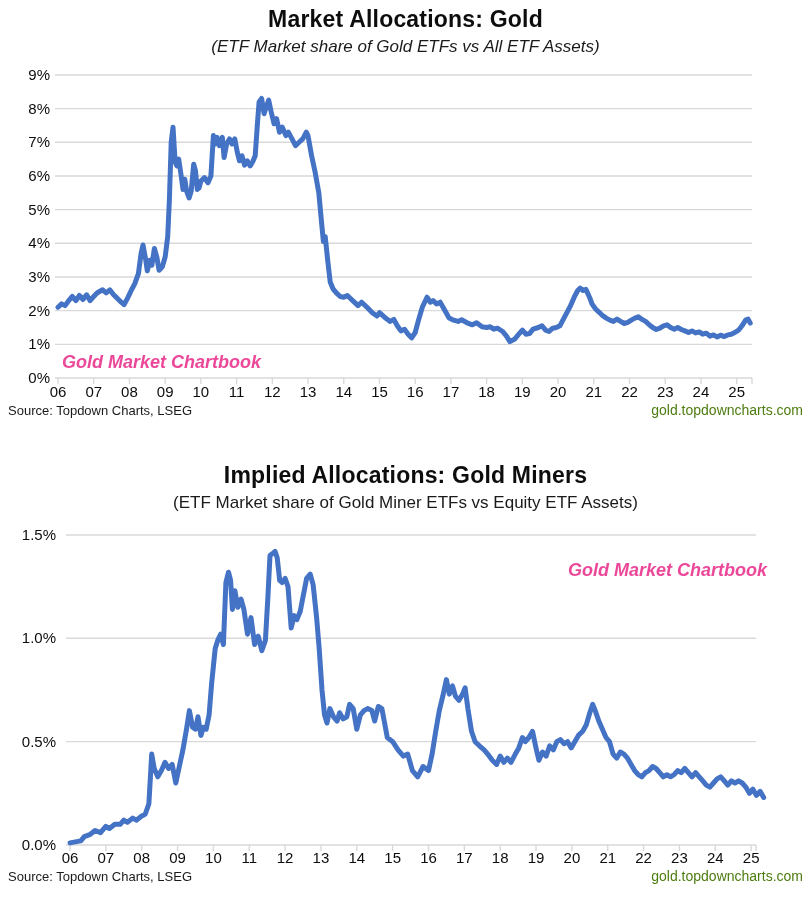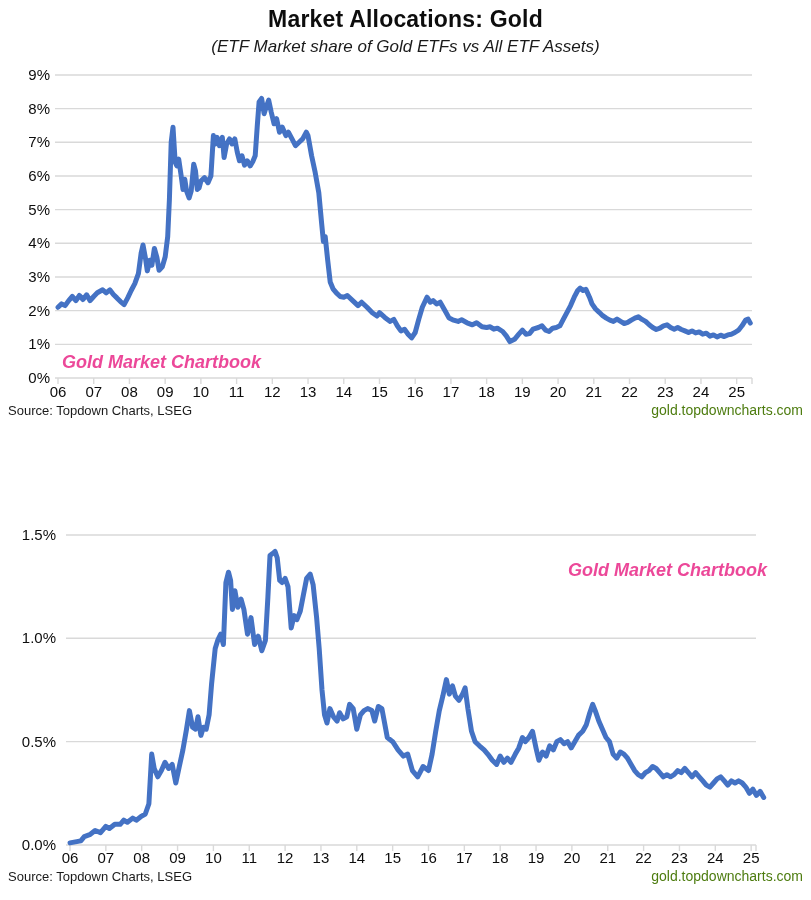--- a/index.html
+++ b/index.html
@@ -86,20 +86,22 @@
       <polyline points="58.0,247.3 61.6,243.9 65.1,245.6 68.7,240.6 72.3,236.5 75.9,240.6 79.4,235.5 83.0,239.5 86.6,234.8 90.1,240.6 93.7,236.5 97.3,232.8 102.7,229.8 106.2,232.8 109.8,229.8 113.4,234.5 116.9,237.9 120.5,241.6 124.1,244.6 127.7,237.9 131.2,230.5 134.8,223.7 138.4,213.6 141.2,192.7 143.0,185.0 145.5,198.5 147.3,210.9 149.8,200.2 151.9,205.2 154.4,188.4 156.9,197.5 159.1,210.3 162.3,206.9 165.2,196.8 167.7,176.6 169.4,139.5 171.2,82.3 173.0,67.2 175.2,102.5 176.9,105.9 178.7,99.1 181.2,116.0 183.0,129.4 184.8,119.3 186.6,131.1 189.1,137.9 191.2,131.1 193.7,104.2 195.5,110.9 197.3,129.4 199.1,127.8 200.9,121.0 204.5,117.7 208.0,122.7 210.9,116.0 213.4,75.6 215.2,84.0 217.0,77.3 219.5,85.7 222.3,77.3 224.1,97.5 226.6,84.0 229.5,78.9 232.0,84.0 234.8,78.9 237.3,92.4 239.5,100.8 242.0,95.8 244.5,105.2 247.3,100.8 250.2,105.9 252.7,101.8 255.2,95.8 257.3,65.5 259.1,41.9 261.6,38.5 264.1,53.7 266.2,47.0 268.7,40.2 271.2,52.0 274.1,63.8 276.6,58.7 279.5,72.2 282.3,67.2 285.9,75.6 288.4,72.2 292.0,78.9 295.5,85.7 299.1,82.3 302.7,78.9 306.3,72.2 308.0,75.6 311.6,95.8 315.2,112.6 318.8,132.8 321.6,163.1 323.4,181.6 325.2,176.6 327.7,200.2 330.2,222.0 333.0,228.8 336.6,233.2 340.2,236.5 343.8,237.2 347.3,235.5 352.7,240.6 358.0,245.6 361.6,242.2 367.0,247.3 372.3,252.7 377.0,256.0 379.5,252.7 384.8,257.4 390.2,261.4 393.8,259.4 397.3,265.8 400.9,270.9 404.5,269.2 408.1,274.2 411.6,277.9 415.2,272.5 418.8,259.1 422.3,247.3 427.0,237.2 430.2,242.2 433.1,240.6 436.6,243.9 440.2,242.2 445.6,251.7 449.1,258.1 452.7,259.8 458.1,261.4 461.6,259.8 467.0,262.8 472.4,264.8 476.6,262.8 482.0,266.8 486.6,267.5 490.2,266.8 493.8,269.2 497.4,268.2 502.7,271.5 506.3,275.9 509.9,281.6 514.5,279.3 518.8,274.2 522.4,270.2 525.9,274.2 529.5,273.6 533.1,269.2 538.4,267.5 542.0,265.8 545.6,270.2 549.1,271.5 552.7,268.2 556.3,267.5 559.9,265.8 563.4,259.1 567.0,252.3 570.6,245.6 574.2,237.2 577.7,230.5 580.2,228.1 583.1,230.5 585.9,229.4 589.5,237.2 592.0,243.9 595.6,249.0 599.2,252.3 602.7,255.7 606.3,258.1 609.9,260.1 613.4,261.4 617.0,259.1 620.6,261.4 624.2,263.5 627.7,262.4 631.3,260.1 634.9,258.1 638.4,256.7 642.0,259.4 645.6,261.4 649.2,264.8 652.7,267.5 656.3,269.5 659.9,268.2 663.5,265.8 667.0,264.8 670.6,267.5 674.2,269.2 677.7,267.5 681.3,269.5 684.9,270.9 688.5,272.5 692.0,270.9 695.6,272.9 699.2,271.9 702.7,274.2 706.3,273.2 709.9,276.2 713.5,274.9 717.0,276.9 720.6,275.2 724.2,276.6 727.8,274.9 731.3,274.2 734.9,272.5 738.5,270.2 742.0,265.8 745.6,260.1 748.1,259.1 750.3,263.1" fill="none" stroke="#4472C4" stroke-width="5" stroke-linejoin="round" stroke-linecap="round"></polyline>
     </svg>
 
   <div class="watermark" style="left:62px;top:352px;">Gold Market Chartbook</div>
 
   <div class="source-row" style="top:402px;">
     <span class="source-text">Source: Topdown Charts, LSEG</span>
     <span class="site-text">gold.topdowncharts.com</span>
   </div>
 
+  <div class="chart-title" style="top:462px;">Implied Allocations: Gold Miners</div>
+  <div class="chart-subtitle" style="top:493px;">(ETF Market share of Gold Miner ETFs vs Equity ETF Assets)</div>
 
   <svg id="plot-1" class="plot-svg" style="top:518px;height:350px;" viewBox="0 0 811 350">
       <line x1="66" x2="756" y1="327" y2="327" stroke="#D9D9D9" stroke-width="1.4"></line>
       <text x="56" y="332" text-anchor="end" font-size="15" fill="#0D0D0D" font-family="&quot;Liberation Sans&quot;,&quot;DejaVu Sans&quot;,sans-serif">0.0%</text>
       <line x1="66" x2="756" y1="223.65" y2="223.65" stroke="#D9D9D9" stroke-width="1.4"></line>
       <text x="56" y="228.65" text-anchor="end" font-size="15" fill="#0D0D0D" font-family="&quot;Liberation Sans&quot;,&quot;DejaVu Sans&quot;,sans-serif">0.5%</text>
       <line x1="66" x2="756" y1="120.30000000000001" y2="120.30000000000001" stroke="#D9D9D9" stroke-width="1.4"></line>
       <text x="56" y="125.30000000000001" text-anchor="end" font-size="15" fill="#0D0D0D" font-family="&quot;Liberation Sans&quot;,&quot;DejaVu Sans&quot;,sans-serif">1.0%</text>
       <line x1="66" x2="756" y1="16.950000000000045" y2="16.950000000000045" stroke="#D9D9D9" stroke-width="1.4"></line>
       <text x="56" y="21.950000000000045" text-anchor="end" font-size="15" fill="#0D0D0D" font-family="&quot;Liberation Sans&quot;,&quot;DejaVu Sans&quot;,sans-serif">1.5%</text>

